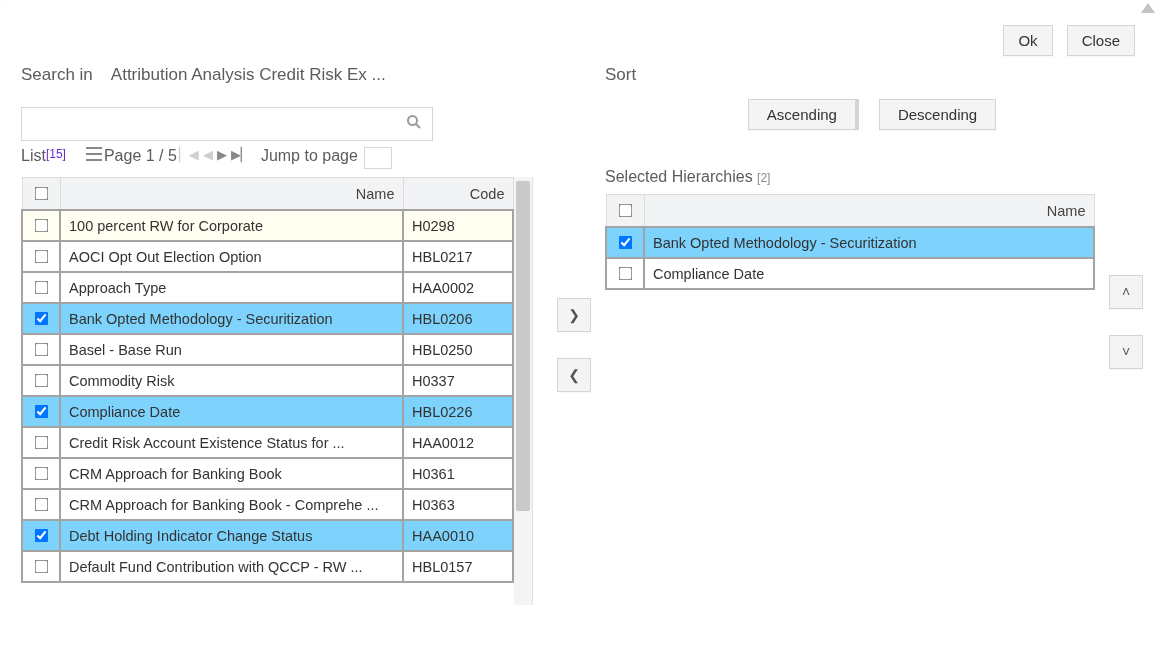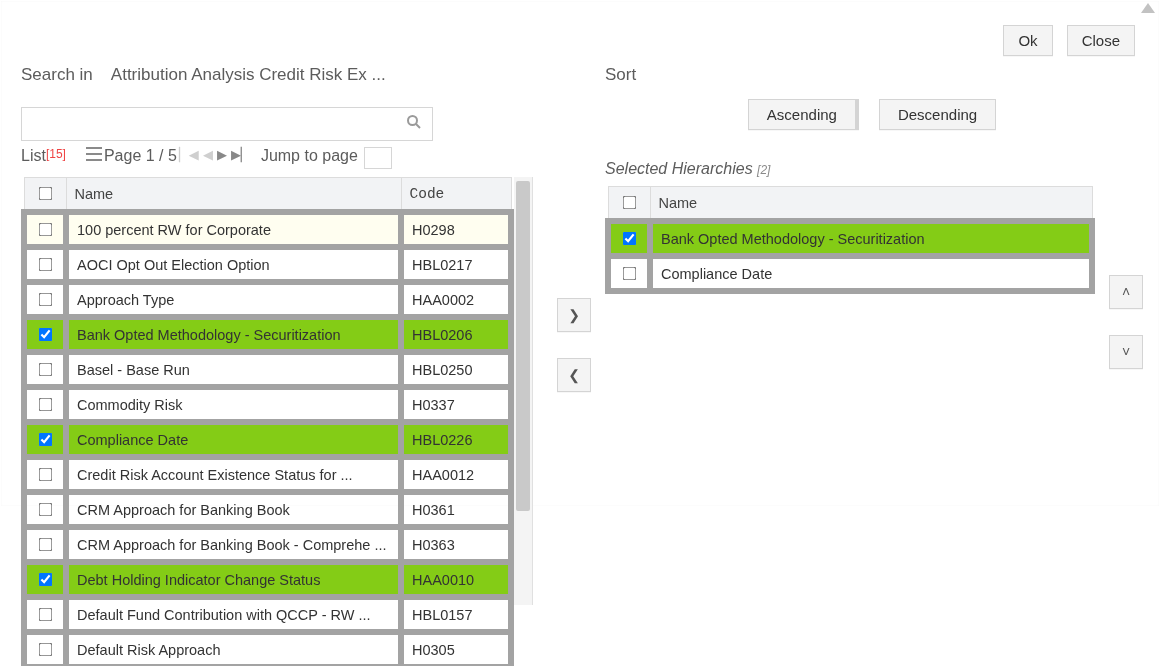--- a/index.html
+++ b/index.html
@@ -74,21 +74,21 @@
   .search-icon {
     padding: 0 10px;
     color: #9a9a9a;
     font-size: 16px;
   }
   .list-header {
     margin-top: 6px;
     display:flex; align-items:flex-start; 
     font-size: 16px; color:#5c5c5c;
   }
-  .list-header .count { font-size:12px; color:#ef4444; }
+  .list-header .count { font-size:12px; color:#6d28d9; }
   .pager-icon { color:#888; padding:0 2px; cursor:pointer; font-size:13px;}
   .pager-icon.disabled { color:#cfcfcf; cursor:default;}
   .page-jump-box {
     width: 28px; height: 22px;
     border: 1px solid #d6d6d6;
     margin-left: 6px;
     background:#fff;
   }
   .table-wrap {
     margin-top: 8px;
@@ -103,44 +103,44 @@
   .scroll-thumb {
     position:absolute; left:2px; width:14px;
     background:#c9c9c9; border-radius:2px;
   }
   table.grid {
     width: calc(100% - 18px);
     border-collapse: collapse;
     font-size: 14.5px;
   }
   table.grid th {
-    text-align:left; font-weight:400; color:#444;
+    text-align:right; font-weight:400; color:#444;
     background:#f2f3f5;
     padding:6px 8px;
     border:1px solid #dcdcdc;
   }
   table.grid td {
     padding:5px 8px;
-    border:6px solid #a3a3a3;
+    border:2px solid #a3a3a3;
     color:#333;
     vertical-align:middle;
   }
   table.grid td.chk { width:30px; text-align:center; }
   table.grid th.chk { width:30px; text-align:center; }
   tr.row-highlight td { background:#fffef0; }
-  tr.row-selected  td { background:#84cc16; }
+  tr.row-selected  td { background:#7dd3fc; }
   .chk input { transform: scale(1.05); }
   
   .sort-row { }
   .sort-buttons { margin-top: 14px; text-align:center;}
   .sort-buttons .btn { margin: 0 8px; padding:6px 18px; font-size:15px;}
   .sort-buttons .btn:first-child {  }
   .sel-header {
-    margin-top: 30px;
-    font-size: 16px; color:#5c5c5c;font-style:italic;
+    margin-top: 38px;
+    font-size: 16px; color:#5c5c5c;
   }
   .sel-header .count { font-size:12px; color:#8a8a8a; }
   .right-table { margin-top:8px; width:490px; }
   .right-table table.grid { width:100%; }
   .updown {
     position:absolute;
     right: -4px;
     top: 210px;
     display:flex; flex-direction:column; gap:26px;
   }
@@ -200,21 +200,21 @@
         <span>Jump to page</span>
         <input class="page-jump-box" style="">
       </div>
 
       <div class="table-wrap">
         <table class="grid" id="left-table">
           <thead>
             <tr>
               <th class="chk"><input type="checkbox" style=""></th>
               <th>Name</th>
-              <th style="width:110px;font-family:Liberation Mono, monospace;">Code</th>
+              <th style="width:110px;">Code</th>
             </tr>
           </thead>
           <tbody id="left-body">
               <tr class="row-highlight">
                 <td class="chk"><input type="checkbox" style=""></td>
                 <td>100 percent RW for Corporate</td>
                 <td>H0298</td>
               </tr>
               <tr class="">
                 <td class="chk"><input type="checkbox" style=""></td>
@@ -263,25 +263,20 @@
               </tr>
               <tr class="row-selected">
                 <td class="chk"><input type="checkbox" checked="" style=""></td>
                 <td>Debt Holding Indicator Change Status</td>
                 <td>HAA0010</td>
               </tr>
               <tr class="">
                 <td class="chk"><input type="checkbox" style=""></td>
                 <td>Default Fund Contribution with QCCP - RW ...</td>
                 <td>HBL0157</td>
-              </tr>
-              <tr class="">
-                <td class="chk"><input type="checkbox" style=""></td>
-                <td>Default Risk Approach</td>
-                <td>H0305</td>
               </tr>
             </tbody>
         </table>
         <div class="scroll-track">
           <div class="scroll-thumb" style="top:4px;height:330px;"></div>
         </div>
       </div>
     </div>
 
     <div class="mid-pane">

